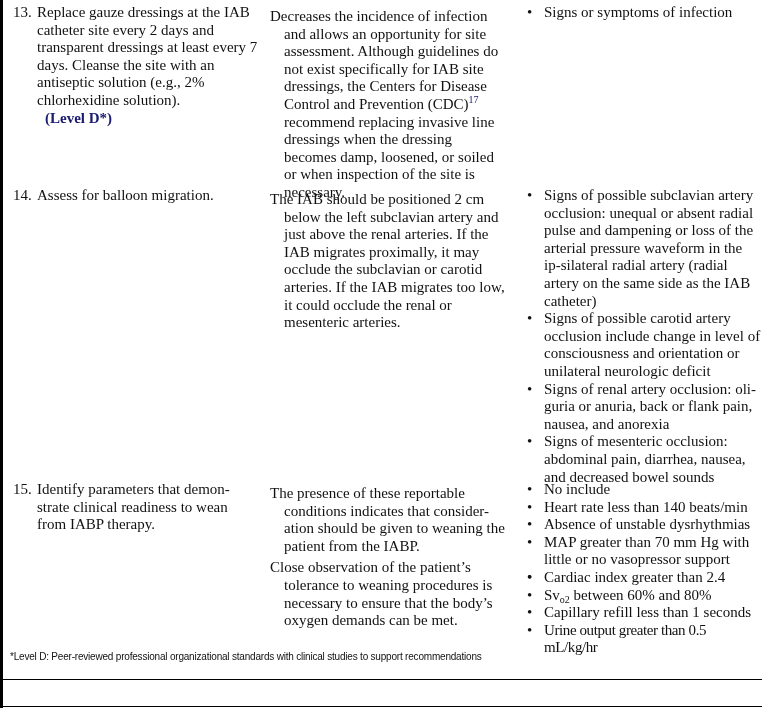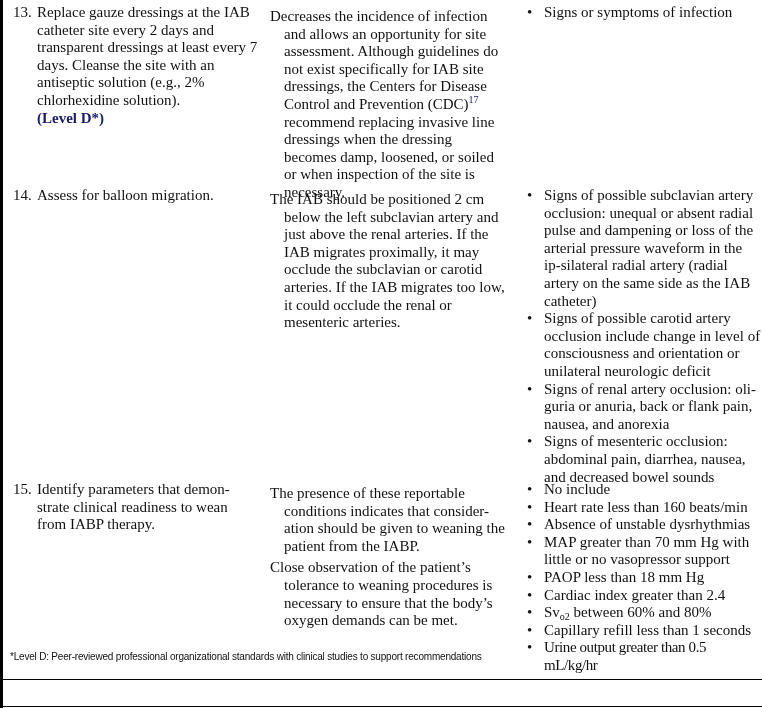--- a/index.html
+++ b/index.html
@@ -11,21 +11,21 @@
     .left-border { position: absolute; left: 0; top: 0; width: 3px; height: 708px; background: #000; }
     .row { position: absolute; left: 0; width: 762px; }
     .col { position: absolute; top: 0; }
     .c1 { left: 13px; width: 245px; }
     .c2 { left: 266px; width: 245px; }
     .c3 { left: 520px; width: 242px; }
     .step { display: flex; }
     .step-num { width: 24px; flex: none; }
     .step-text { flex: 1; }
     .hang { padding-left: 14px; text-indent: -14px; margin: 4px; }
-    .level { color: #1a1a6e; font-weight: bold; }
+    .level { color: #1a1a6e; font-weight: bold; margin-left: 8px; }
     sup.ref { color: #1a1a6e; font-size: 10px; line-height: 0; vertical-align: 6px; }
     ul.bullets { list-style: none; margin: 0; padding: 0; }
     ul.bullets li { position: relative; padding-left: 24px; }
     ul.bullets li .bul { position: absolute; left: 7px; top: 0; }
     sub.s { font-size: 10px; line-height: 0; vertical-align: -3px; }
     .rule { position: absolute; left: 3px; width: 759px; height: 1px; background: #000; }
     .foot {
       position: absolute; left: 10px; top: 648px;
       font-family: "Liberation Sans", "DejaVu Sans", sans-serif; font-size: 10px; letter-spacing: -0.2px;
     }
@@ -76,24 +76,24 @@
     <span class="step-num">15.</span>
     <span class="step-text">Identify parameters that demon-strate clinical readiness to wean from IABP therapy.</span>
   </div>
   <div class="col c2">
     <p class="hang">The presence of these reportable conditions indicates that consider-ation should be given to weaning the patient from the IABP.</p>
     <p class="hang">Close observation of the patient’s tolerance to weaning procedures is necessary to ensure that the body’s oxygen demands can be met.</p>
   </div>
   <div class="col c3">
     <ul class="bullets">
       <li><span class="bul">•</span><span>No include</span></li>
-      <li><span class="bul">•</span><span>Heart rate less than 160 beats/min</span></li>
+      <li><span class="bul">•</span><span>Heart rate less than 140 beats/min</span></li>
       <li><span class="bul">•</span><span>Absence of unstable dysrhythmias</span></li>
       <li><span class="bul">•</span><span>MAP greater than 70 mm Hg with little or no vasopressor support</span></li>
-      <li><span class="bul">•</span><span>PAOP less than 18 mm Hg</span></li>
+      <li><span class="bul">•</span></li>
       <li><span class="bul">•</span><span>Cardiac index greater than 2.4</span></li>
       <li><span class="bul">•</span><span>Sv</span><sub class="s">o</sub><sub class="s">2</sub><span> between 60% and 80%</span></li>
       <li><span class="bul">•</span><span>Capillary refill less than 1 seconds</span></li>
       <li style="letter-spacing:-0.4px;"><span class="bul">•</span><span>Urine output greater than 0.5 mL/kg/hr</span></li>
     </ul>
   </div>
 </div>
 
 <div class="rule" style="top:679px;"></div>
 <div class="foot">*Level D: Peer-reviewed professional organizational standards with clinical studies to support recommendations</div>

